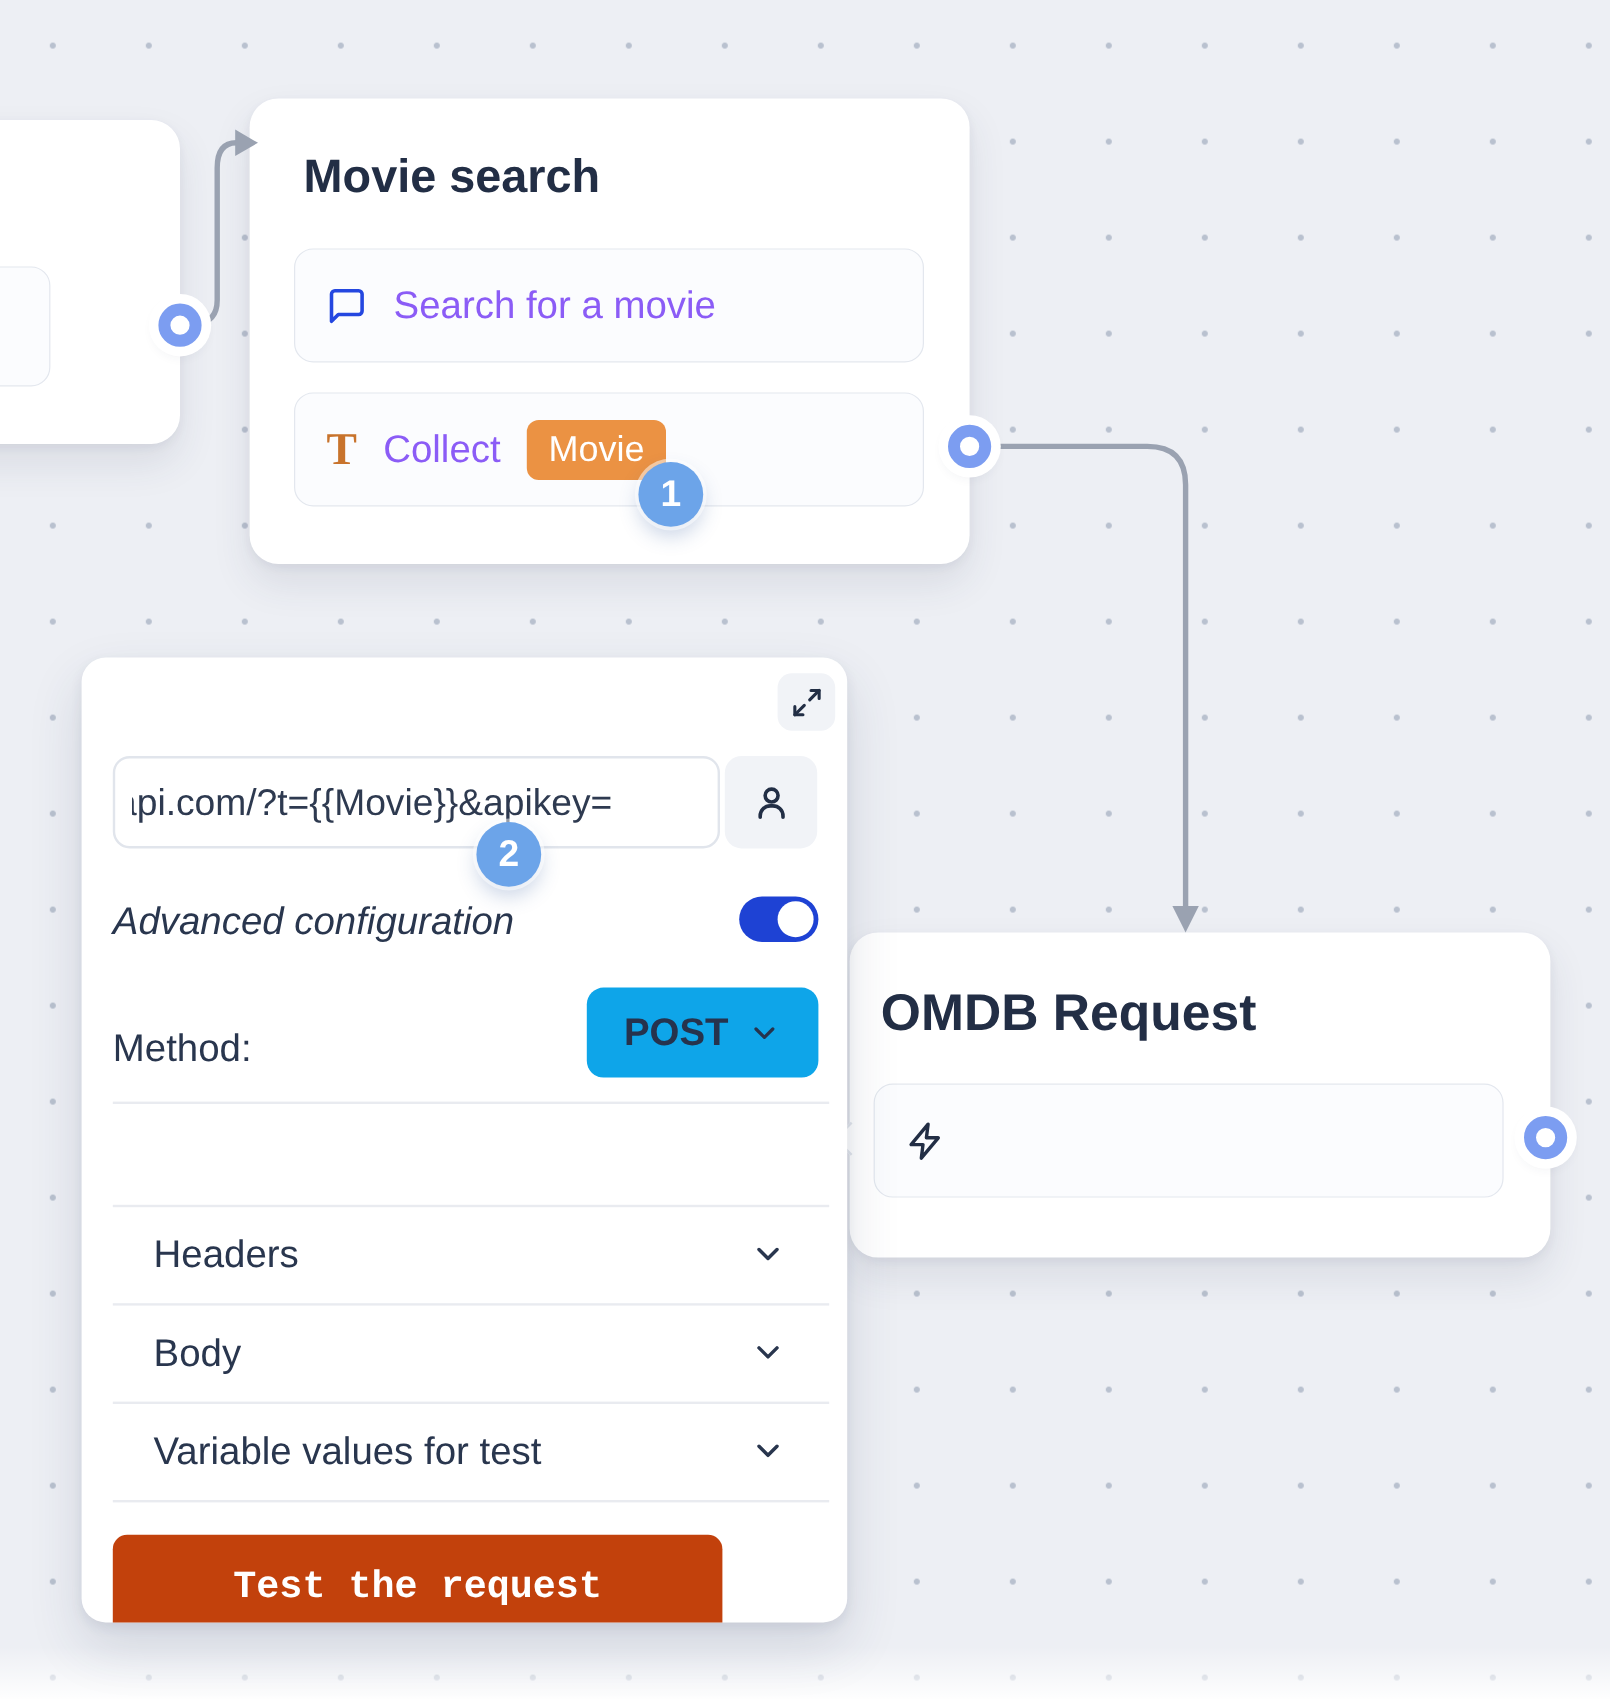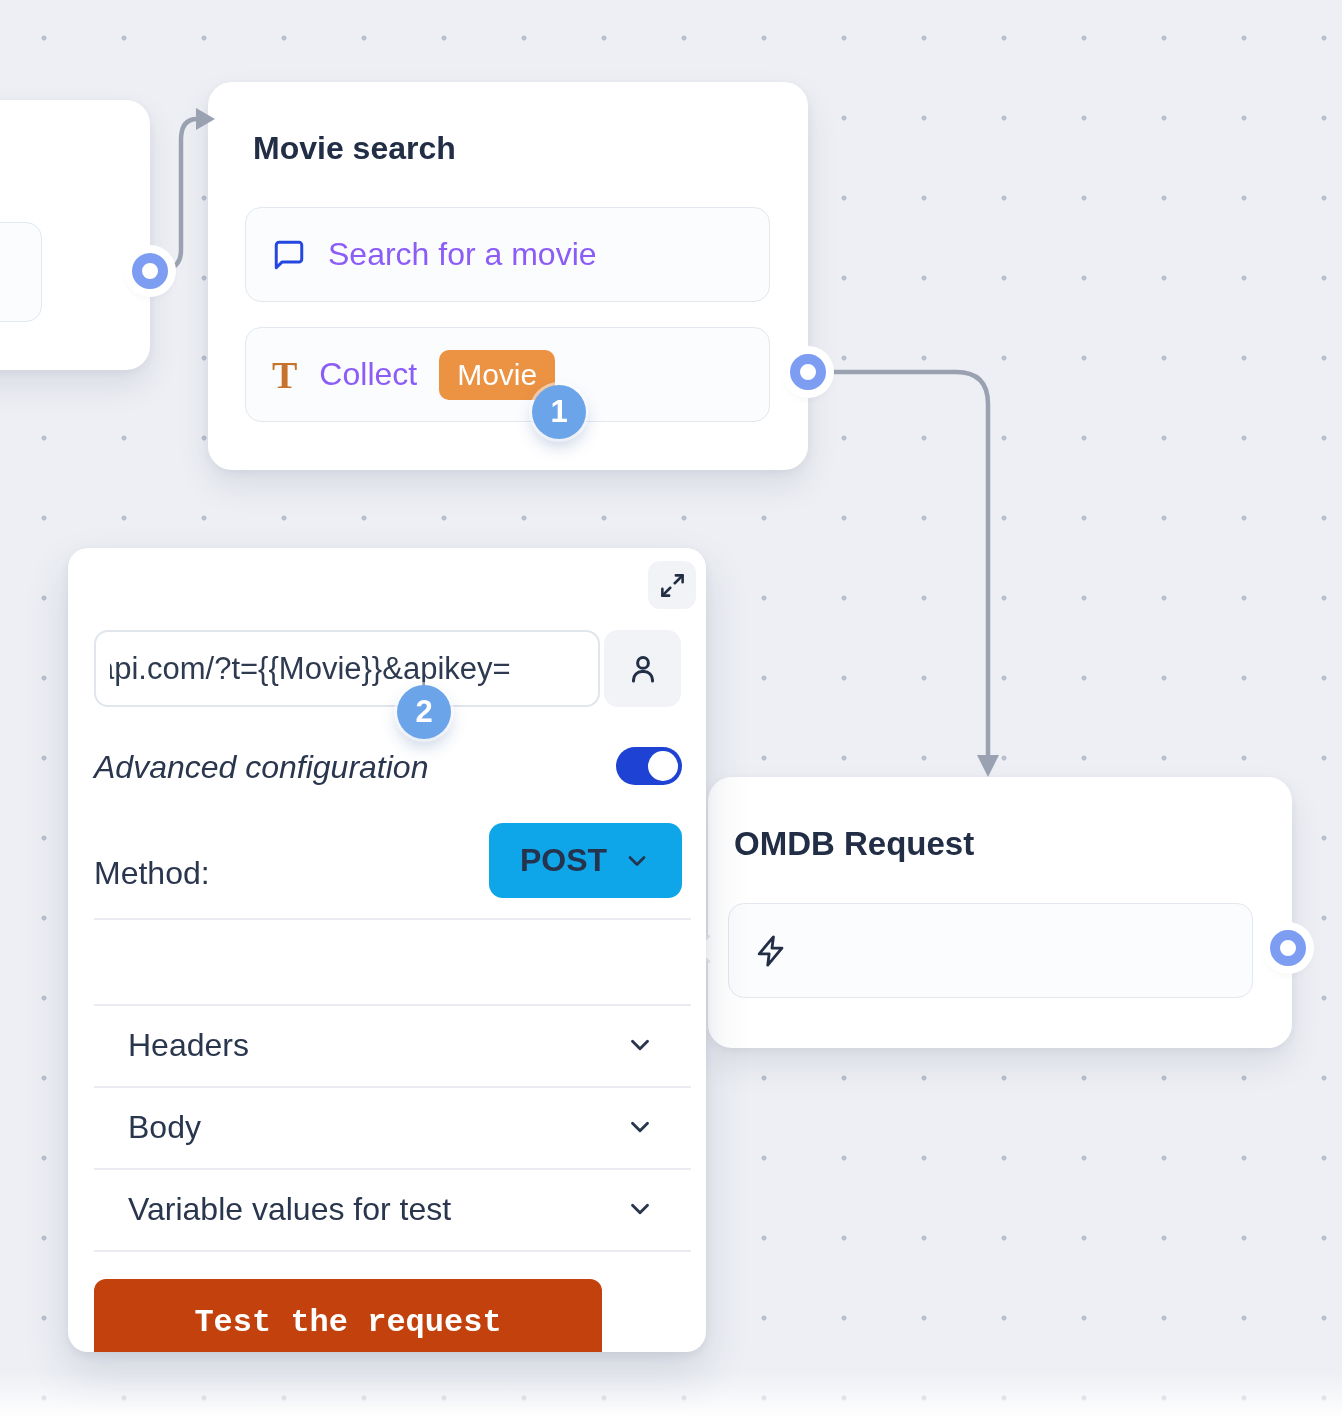--- a/index.html
+++ b/index.html
@@ -9,21 +9,21 @@
     background-color:#edeff4;
     background-image:radial-gradient(circle,#b9c1cf 2.2px,rgba(185,193,207,0) 2.9px);
     background-size:80px 80px;
     background-position:4px -2px;
   }
   .card{
     position:absolute;background:#ffffff;border-radius:24px;
     box-shadow:0 16px 32px rgba(45,58,90,.10),0 3px 8px rgba(45,58,90,.06);
     z-index:10;
   }
-  .node-title{position:absolute;font-size:32px;font-weight:700;color:#222e45;line-height:40px;white-space:nowrap;}
+  .node-title{position:absolute;font-size:39px;font-weight:700;color:#222e45;line-height:40px;white-space:nowrap;}
   .node-row{
     position:absolute;background:#fbfcfe;border:1.5px solid #e3e7ee;border-radius:16px;
     display:flex;align-items:center;padding:0 26px;gap:22px;box-sizing:border-box;
   }
   .row-label{font-size:32px;color:#8b5cf6;white-space:nowrap;}
   .var-badge{
     background:#eb9243;color:#ffffff;font-size:30px;line-height:30px;
     padding:10px 18px;border-radius:10px;white-space:nowrap;
   }
   .t-icon{font-family:"Liberation Serif","DejaVu Serif",serif;font-size:38px;line-height:38px;font-weight:600;color:#c8732c;}
@@ -100,21 +100,21 @@
   </div>
 
   <div class="node-row" style="left:37px;top:245px;width:525px;height:95px;">
     <span class="t-icon">T</span>
     <span class="row-label">Collect</span>
     <span class="var-badge">Movie</span>
   </div>
 </div>
 
 <div class="card" style="left:708px;top:777px;width:584px;height:271px;">
-  <div class="node-title" style="left:26px;top:47px;font-size:33px;">OMDB Request</div>
+  <div class="node-title" style="left:26px;top:47px;font-size:43px;">OMDB Request</div>
 
   <div class="node-row" style="left:20px;top:126px;width:525px;height:95px;">
     <span>
       <svg class="ic" width="34" height="34" viewBox="0 0 24 24" fill="none" stroke="#222e45" stroke-width="2" stroke-linejoin="round">
         <path d="M13 2 3 14h7l-1 8 10-12h-7l1-8z"></path>
       </svg>
     </span>
   </div>
 </div>
 <div class="notch"></div>

